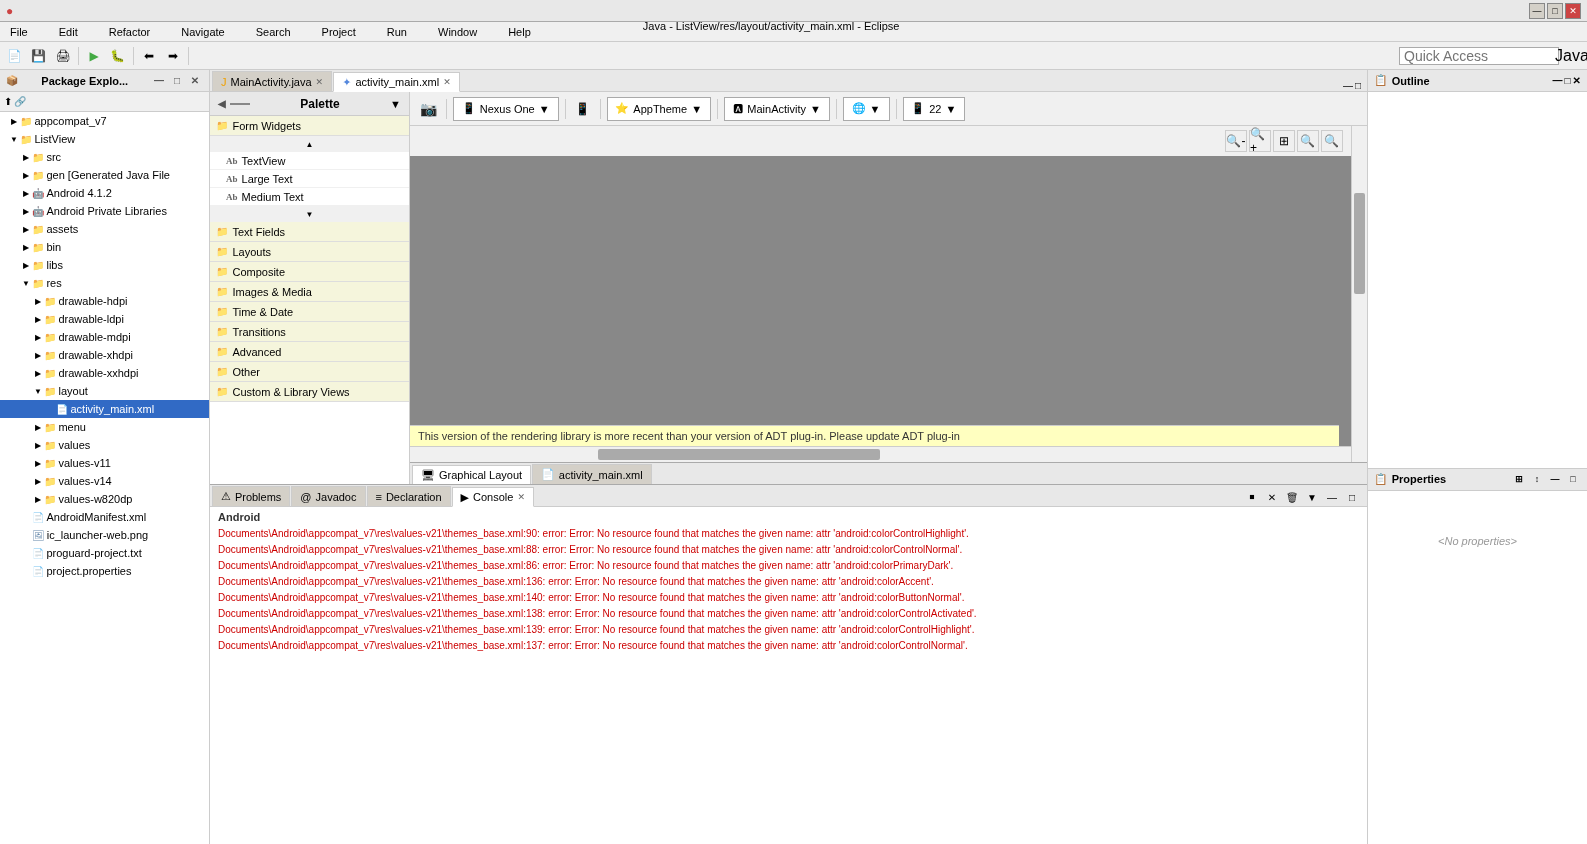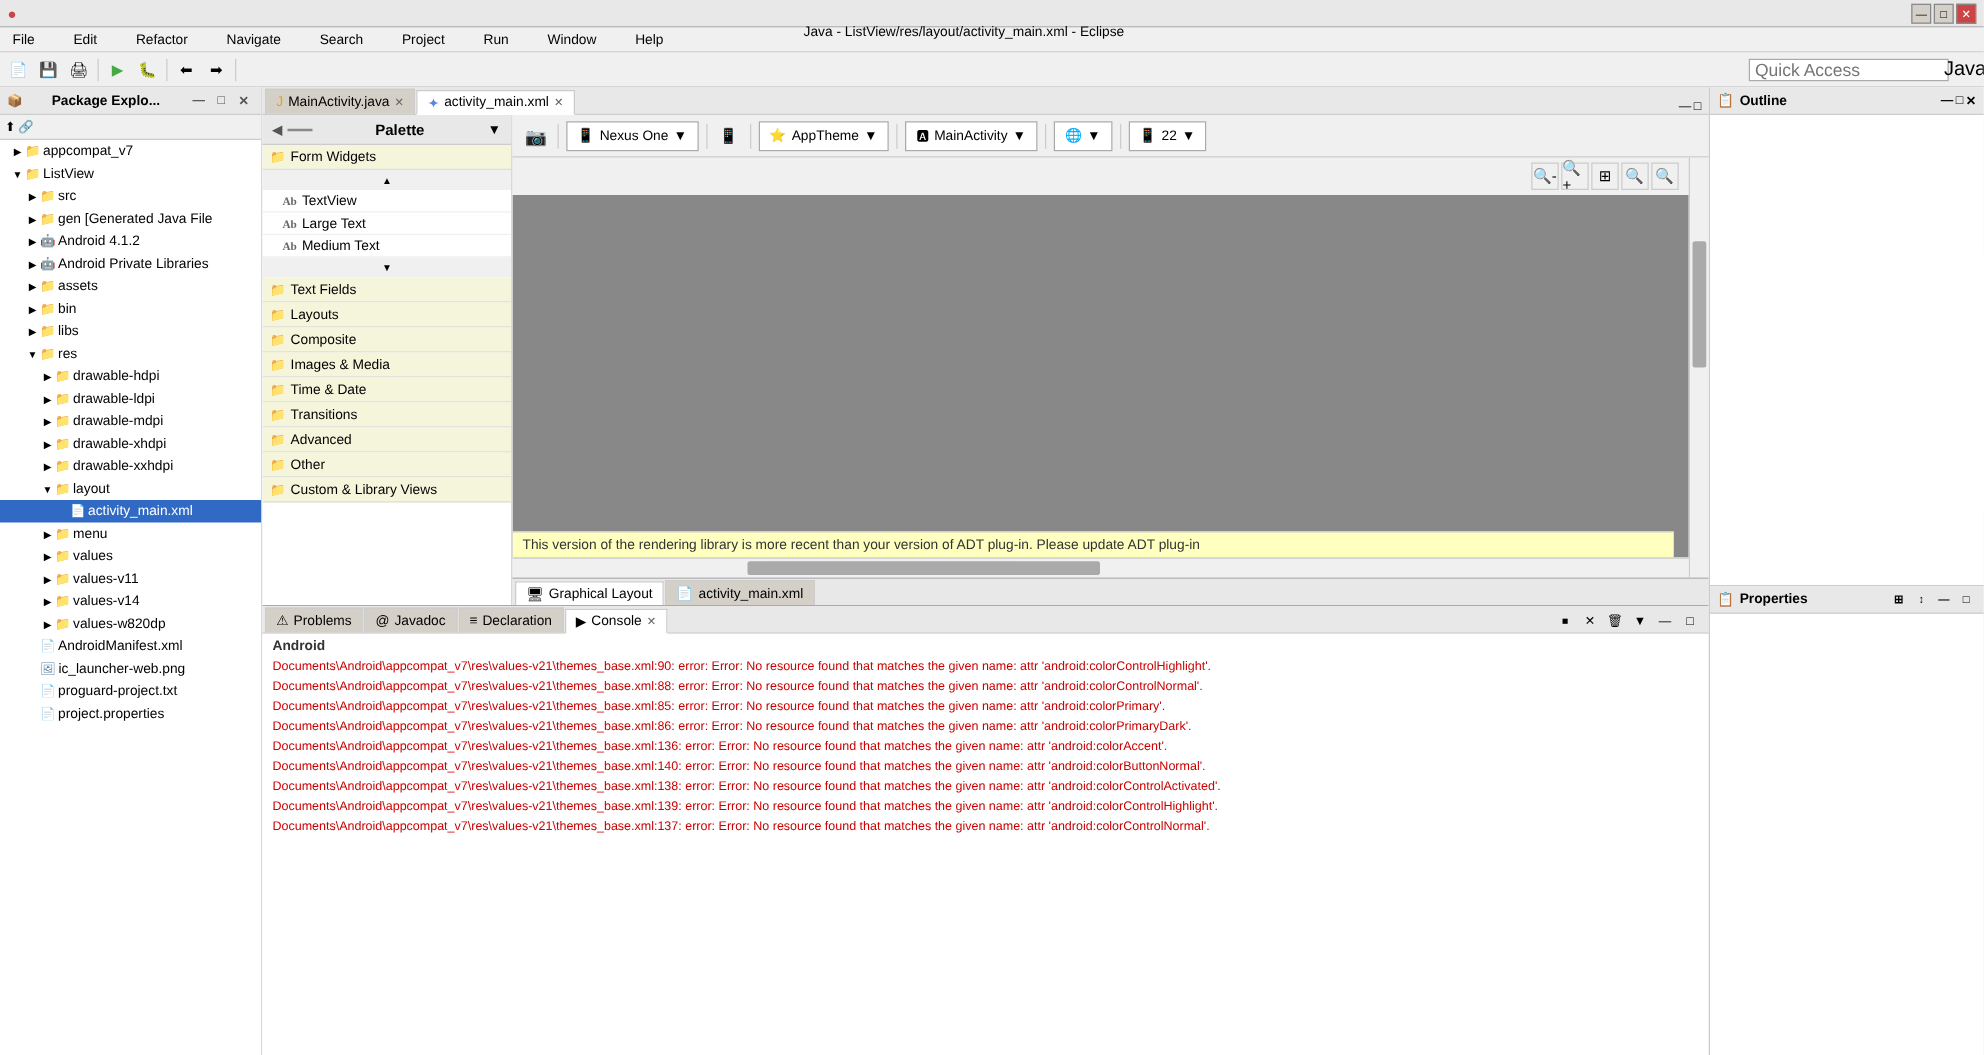--- a/index.html
+++ b/index.html
@@ -874,21 +874,20 @@
           <div class="console-icon-btn">🗑</div>
           <div class="console-icon-btn">▼</div>
           <div class="console-icon-btn">—</div>
           <div class="console-icon-btn">□</div>
         </div>
       </div>
       <div class="console-content">
         <div class="console-header">Android</div>
         <div class="console-line">Documents\Android\appcompat_v7\res\values-v21\themes_base.xml:90: error: Error: No resource found that matches the given name: attr 'android:colorControlHighlight'.</div>
         <div class="console-line">Documents\Android\appcompat_v7\res\values-v21\themes_base.xml:88: error: Error: No resource found that matches the given name: attr 'android:colorControlNormal'.</div>
-        <div class="console-line">Documents\Android\appcompat_v7\res\values-v21\themes_base.xml:85: error: Error: No resource found that matches the given name: attr 'android:colorPrimary'.</div>
         <div class="console-line">Documents\Android\appcompat_v7\res\values-v21\themes_base.xml:86: error: Error: No resource found that matches the given name: attr 'android:colorPrimaryDark'.</div>
         <div class="console-line">Documents\Android\appcompat_v7\res\values-v21\themes_base.xml:136: error: Error: No resource found that matches the given name: attr 'android:colorAccent'.</div>
         <div class="console-line">Documents\Android\appcompat_v7\res\values-v21\themes_base.xml:140: error: Error: No resource found that matches the given name: attr 'android:colorButtonNormal'.</div>
         <div class="console-line">Documents\Android\appcompat_v7\res\values-v21\themes_base.xml:138: error: Error: No resource found that matches the given name: attr 'android:colorControlActivated'.</div>
         <div class="console-line">Documents\Android\appcompat_v7\res\values-v21\themes_base.xml:139: error: Error: No resource found that matches the given name: attr 'android:colorControlHighlight'.</div>
         <div class="console-line">Documents\Android\appcompat_v7\res\values-v21\themes_base.xml:137: error: Error: No resource found that matches the given name: attr 'android:colorControlNormal'.</div>
       </div>
     </div>
   </div>
 
@@ -915,16 +914,17 @@
           <span>📋</span>
           <span>Properties</span>
         </div>
         <div class="properties-icon-group">
           <div class="prop-icon-btn">⊞</div>
           <div class="prop-icon-btn">↕</div>
           <div class="prop-icon-btn">—</div>
           <div class="prop-icon-btn">□</div>
         </div>
       </div>
+      <div class="no-properties">&lt;No properties&gt;</div>
     </div>
   </div>
 
 </div>
 
 </body></html>

